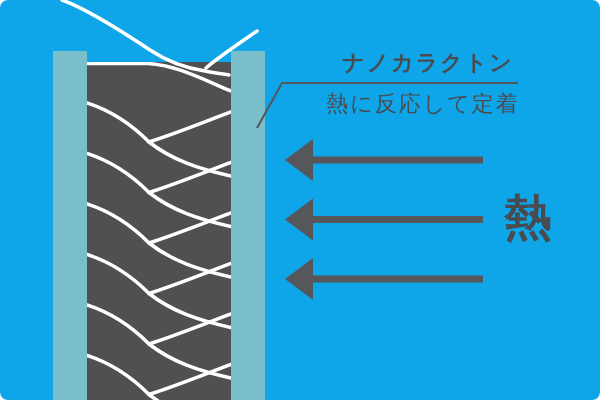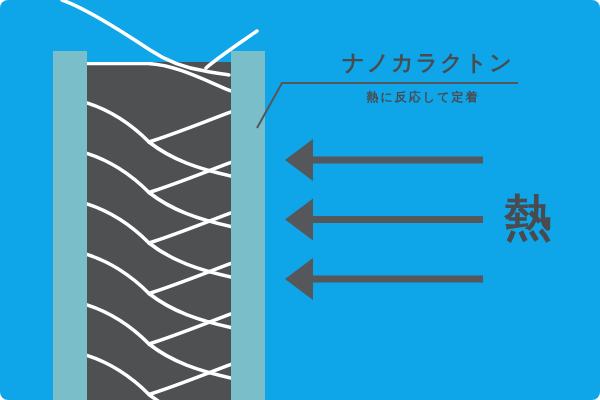--- a/index.html
+++ b/index.html
@@ -18,21 +18,21 @@
     text-align: center;
     font-size: 22px; font-weight: 700;
     letter-spacing: 2px;
     color: #4a4b4f;
     white-space: nowrap;
   }
   .annotation-subtitle {
     position: absolute;
     left: 323px; top: 89px; width: 200px;
     text-align: center;
-    font-size: 12px; font-weight: 700;
+    font-size: 22px; font-weight: 400;
     letter-spacing: 2px;
     color: #4a4b4f;
     white-space: nowrap;
   }
   .heat-label {
     position: absolute;
     left: 504px; top: 193px;
     font-size: 48px; font-weight: 700;
     color: #4a4b4f;
     line-height: 1;

